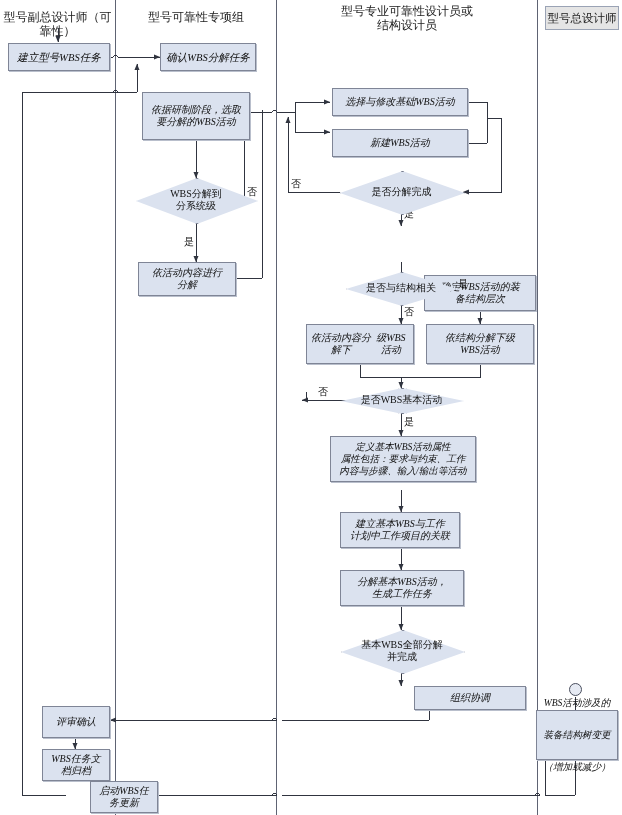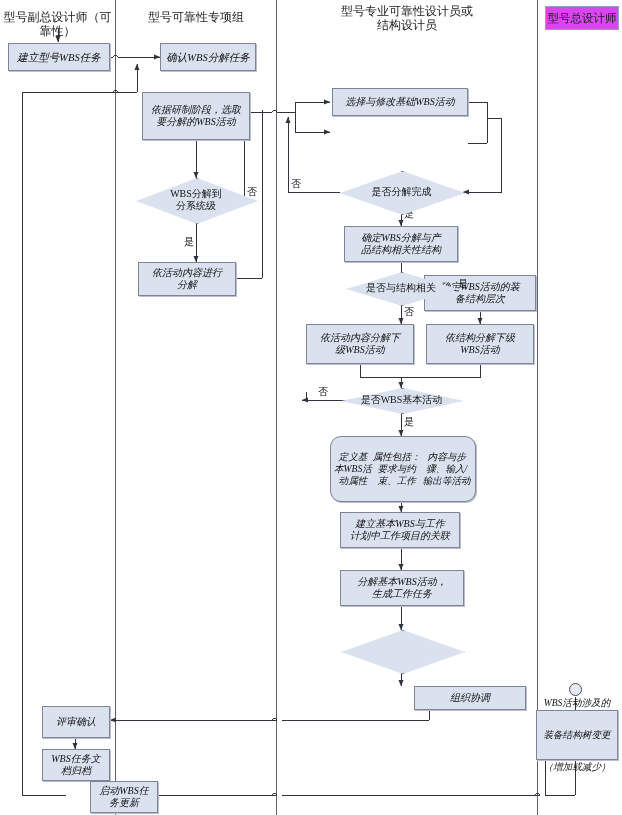--- a/index.html
+++ b/index.html
@@ -5,21 +5,21 @@
   html,body{margin:0;padding:0;background:#ffffff;}
   body{font-family:"Liberation Serif","DejaVu Serif",serif;}
   #canvas{position:relative;width:622px;height:815px;background:#fff;overflow:hidden;}
   svg.layer{position:absolute;left:0;top:0;width:622px;height:815px;pointer-events:none;}
 
   .lane-title{
     position:absolute;text-align:center;color:#1b1b1b;
     font-size:12px;line-height:14px;font-family:"Liberation Serif","DejaVu Serif",serif;
   }
   .lane-box{
-    position:absolute;background:#d946ef;border:1px solid #9aa3b5;
+    position:absolute;background:#e5e5e5;border:1px solid #9aa3b5;
     display:flex;align-items:center;justify-content:center;
     font-size:11.5px;color:#1b1b1b;
   }
 
   .node{
     position:absolute;box-sizing:border-box;
     background:#dbe2ef;border:1px solid #7f8596;
     box-shadow:1px 1px 0 #b9bfcc;
     display:flex;align-items:center;justify-content:center;text-align:center;
     font-size:10.5px;line-height:13px;color:#101010;padding:2px 3px;
@@ -201,74 +201,77 @@
 
   <div class="node small" style="left:138px;top:262px;width:98px;height:34px;flex-direction:column;">
     <span>依活动内容进行</span>
     <span>分解</span>
   </div>
 
   <div class="node small" style="left:332px;top:88px;width:136px;height:28px;">
     <span>选择与修改基础WBS活动</span>
   </div>
 
+  <div class="node small" style="left:332px;top:129px;width:136px;height:28px;">
+    <span>新建WBS活动</span>
+  </div>
 
   <div class="dec" style="left:340px;top:171px;width:123px;height:42px;">
     <div class="decshape"></div>
     <div class="dectxt">是否分解完成</div>
   </div>
 
-  <div class="node small" style="left:344px;top:226px;width:114px;height:36px;flex-direction:column;">
-    <span>确定WBS分解与产</span>
-    <span>品结构相关性结构</span>
-  </div>
 
   <div class="dec" style="left:346px;top:272px;width:110px;height:32px;">
     <div class="decshape"></div>
     <div class="dectxt">是否与结构相关</div>
   </div>
 
   <div class="node small" style="left:424px;top:275px;width:112px;height:36px;flex-direction:column;">
     <span>确定WBS活动的装</span>
     <span>备结构层次</span>
   </div>
 
-  <div class="node small" style="left:306px;top:324px;width:108px;height:40px;flex-direction:column;">
+  <div class="node small" style="left:306px;top:324px;width:108px;height:40px;flex-direction:row;">
     <span>依活动内容分解下</span>
     <span>级WBS活动</span>
   </div>
 
   <div class="node small" style="left:426px;top:324px;width:108px;height:40px;flex-direction:column;">
     <span>依结构分解下级</span>
     <span>WBS活动</span>
   </div>
 
   <div class="dec" style="left:341px;top:388px;width:121px;height:24px;">
     <div class="decshape"></div>
     <div class="dectxt">是否WBS基本活动</div>
   </div>
 
-  <div class="node tiny" style="left:330px;top:436px;width:146px;height:66px;border-radius:11px;">
+  <div class="node tiny" style="left:330px;top:436px;width:146px;height:46px;flex-direction:column;">
     <span>定义基本WBS活动属性</span>
     <span>属性包括：要求与约束、工作</span>
     <span>内容与步骤、输入/输出等活动</span>
   </div>
 
   <div class="node small" style="left:340px;top:512px;width:120px;height:36px;flex-direction:column;">
     <span>建立基本WBS与工作</span>
     <span>计划中工作项目的关联</span>
   </div>
 
   <div class="node small" style="left:340px;top:570px;width:124px;height:36px;flex-direction:column;">
     <span>分解基本WBS活动，</span>
     <span>生成工作任务</span>
   </div>
 
   <div class="dec" style="left:341px;top:630px;width:122px;height:42px;">
     <div class="decshape"></div>
+    <div class="dectxt">
+      <div>基本WBS全部分解</div>
+      <div>并完成</div>
+    </div>
   </div>
 
   <div class="node small" style="left:370px;top:686px;width:112px;height:24px;margin-left:44px;">
     <span>组织协调</span>
   </div>
 
   <div class="node small" style="left:42px;top:706px;width:68px;height:32px;">
     <span>评审确认</span>
   </div>
 

